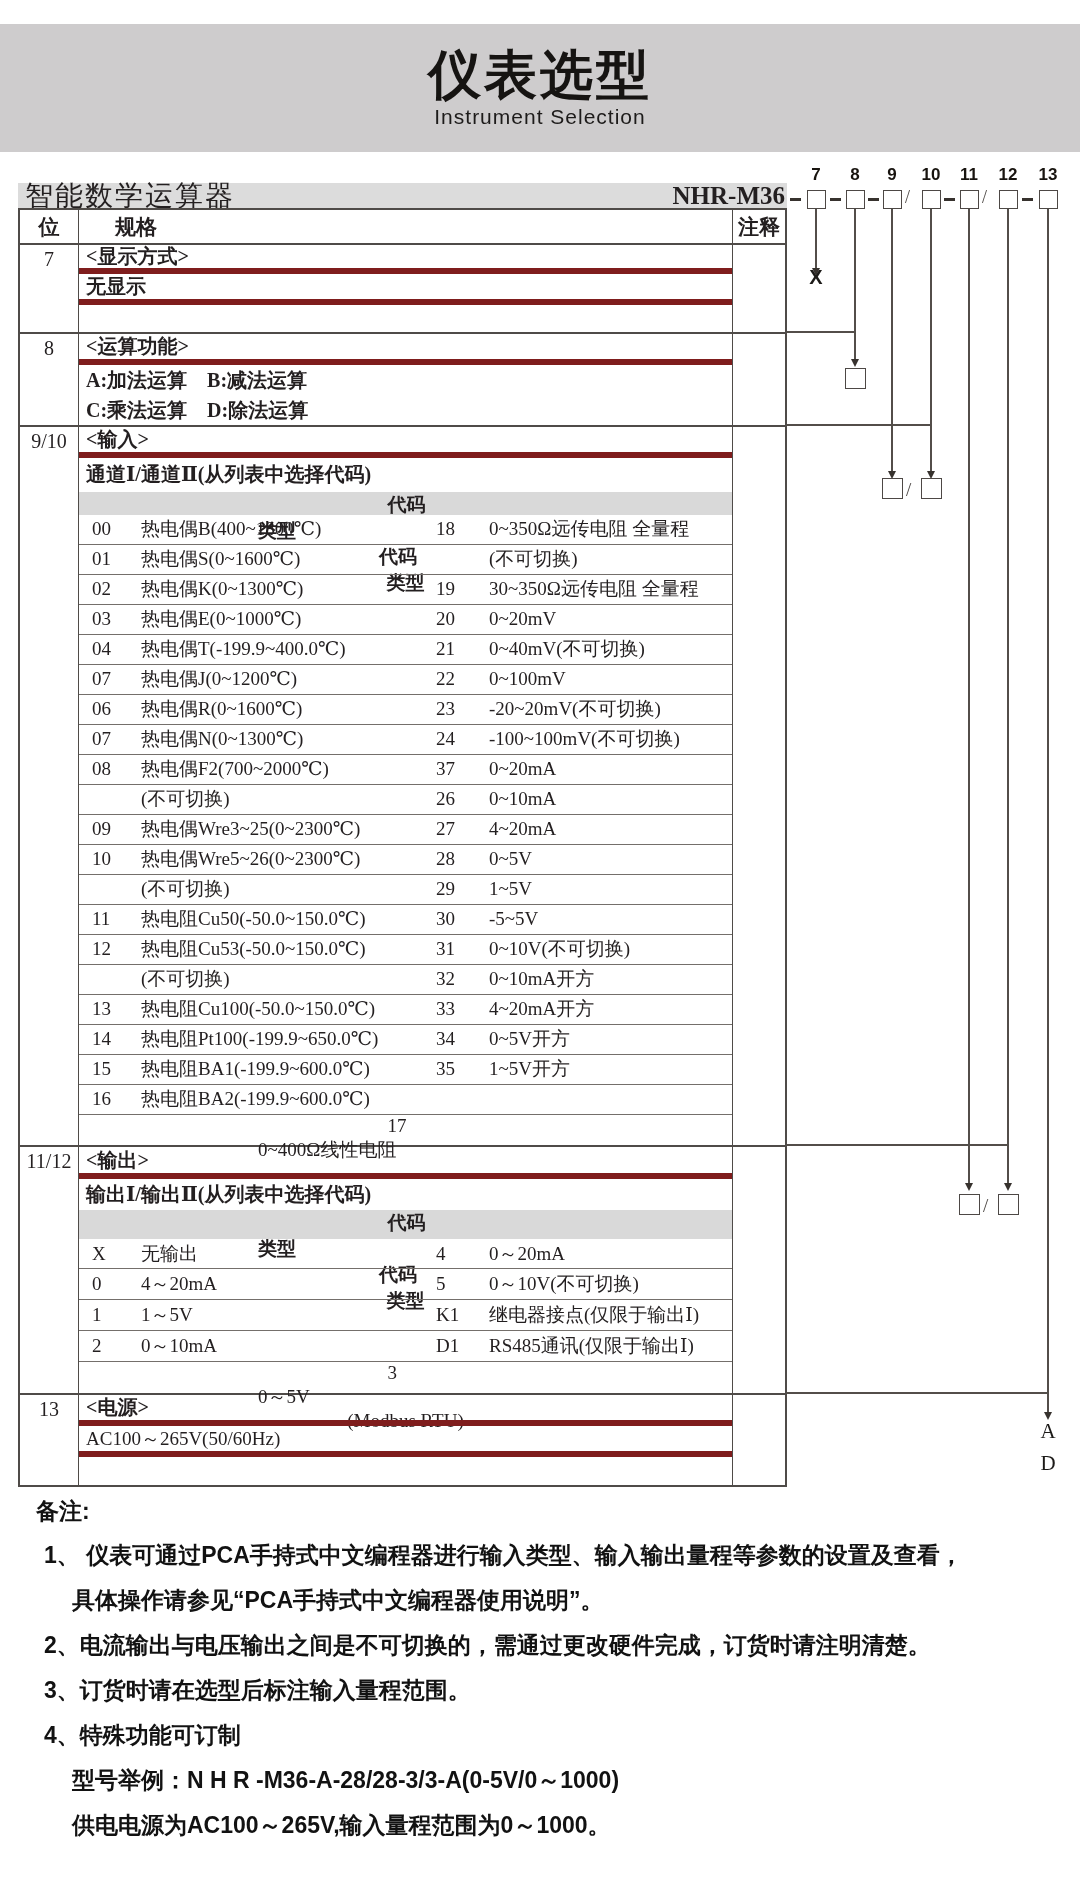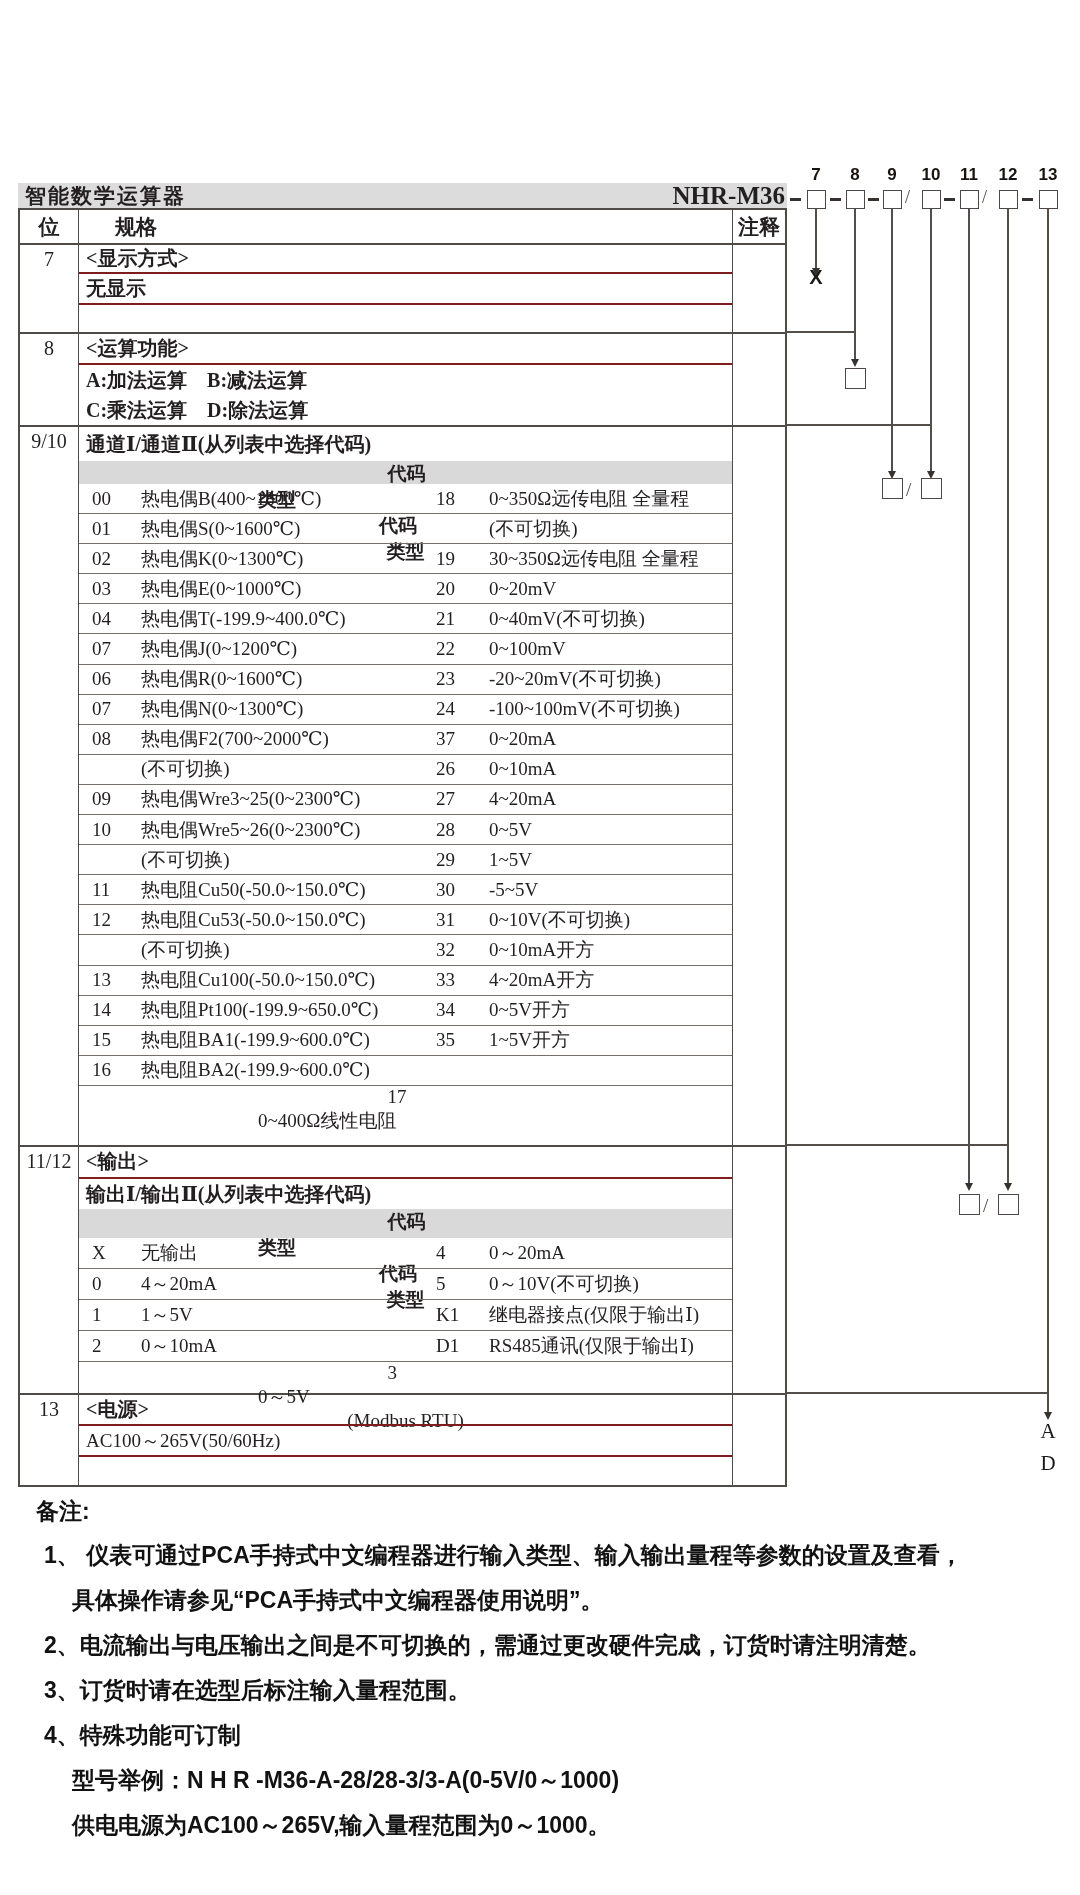--- a/index.html
+++ b/index.html
@@ -10,21 +10,21 @@
   
   .banner { position:absolute; left:0; top:24px; width:1080px; height:128px; background:#cecccd;
             display:flex; flex-direction:column; align-items:center; justify-content:center;
             font-family:"Liberation Sans","DejaVu Sans",sans-serif; }
   .banner h1 { font-size:53px; font-weight:700; letter-spacing:3px; color:#161412; line-height:1; }
   .banner .sub { font-size:21px; font-weight:400; color:#1d1b1a; margin-top:4px; letter-spacing:1px; }
 
   
   .titlebar { position:absolute; left:18px; top:183px; width:769px; height:26px; background:#dcdcdc;
               display:flex; align-items:center; justify-content:space-between; padding:0 2px 0 7px; }
-  .titlebar .prod { font-size:21px; font-weight:700; letter-spacing:2px; }
+  .titlebar .prod { font-size:28px; font-weight:400; letter-spacing:2px; }
   .titlebar .model { font-size:25px; font-weight:700; }
 
   
   .digit { position:absolute; width:30px; top:165px; text-align:center;
            font-family:"Liberation Sans","DejaVu Sans",sans-serif; font-size:17px; font-weight:700; color:#18140f; }
   .cbox { position:absolute; top:190px; width:19px; height:19px; border:1.5px solid #4d4845; background:#fff; }
   .dash { position:absolute; top:198px; width:11px; height:3px; background:#37322e; }
   .slash { position:absolute; top:187px; font-size:18px; color:#4d4845; font-family:"Liberation Serif",serif; }
 
   
@@ -45,21 +45,21 @@
   .pos { width:59px; border-right:1.5px solid #4f4b48; text-align:center; padding-top:3px;
          font-size:20px; flex-shrink:0; }
   .spec { width:654px; border-right:1.5px solid #4f4b48; flex-shrink:0; display:flex; flex-direction:column; }
   .note { flex:1; }
   .hdr { height:33px; align-items:stretch; }
   .hdr .pos, .hdr .spec, .hdr .note { font-weight:700; font-size:21px; display:block; }
   .hdr .pos { padding-top:3px; }
   .hdr .spec { padding:3px 0 0 36px; }
   .hdr .note { text-align:center; padding-top:3px; }
 
-  .srow { display:flex; align-items:center; padding-left:7px; border-bottom:2px solid #7f1d1d; }
+  .srow { display:flex; align-items:center; padding-left:7px; border-bottom:6px solid #7f1d1d; }
   .srow.nb { border-bottom:none; }
   .srow.lbl { font-weight:700; font-size:20px; }
   .grayhead { background:#d9d9d9; font-weight:700; border-bottom:none; padding-left:0; }
 
   .irow { display:flex; align-items:center; border-bottom:1px solid #746f6b; height:30.1px; }
   .irow.nb { border-bottom:none;flex-direction:column; }
   .irow .c1 { width:62px; padding-left:13px; flex-shrink:0; }
   .irow .t1 { width:295px; flex-shrink:0; }
   .irow .c2 { width:53px; flex-shrink:0; }
   .irow .t2 { flex:1; }
@@ -70,20 +70,24 @@
            font-family:"Liberation Sans","DejaVu Sans",sans-serif; font-weight:600; color:#121212; font-size:23px; }
   .notes .nlabel { margin:0 0 14px 36px; font-weight:700; }
   .notes .nline { margin-left:44px; margin-bottom:16px; line-height:29px; }
   .notes .ncont { margin-left:72px; }
 </style>
 </head>
 <body>
 
 <div class="page">
 
+  <div class="banner">
+    <h1>仪表选型</h1>
+    <div class="sub">Instrument Selection</div>
+  </div>
 
   <div class="titlebar">
     <span class="prod">智能数学运算器</span>
     <span class="model">NHR-M36</span>
   </div>
 
   <div class="digit" style="left:801px">7</div>
   <div class="digit" style="left:840px">8</div>
   <div class="digit" style="left:877px">9</div>
   <div class="digit" style="left:916px">10</div>
@@ -162,20 +166,21 @@
         <div class="srow lbl" style="height:31px">&lt;运算功能&gt;</div>
         <div class="srow lbl nb" style="height:31px">A:加法运算　B:减法运算</div>
         <div class="srow lbl nb" style="flex:1">C:乘法运算　D:除法运算</div>
       </div>
       <div class="note"></div>
     </div>
 
     <div class="trow" style="height:720px">
       <div class="pos">9/10</div>
       <div class="spec">
+        <div class="srow lbl" style="height:31px">&lt;输入&gt;</div>
         <div class="srow lbl nb" style="height:34px">通道Ⅰ/通道Ⅱ(从列表中选择代码)</div>
         <div class="irow grayhead nb" style="height:23px">
           <span class="c1">代码</span>
           <span class="t1">类型</span>
           <span class="c2">代码</span>
           <span class="t2">类型</span>
         </div>
         <div class="irow">
             <span class="c1">00</span>
             <span class="t1">热电偶B(400~1800℃)</span>

